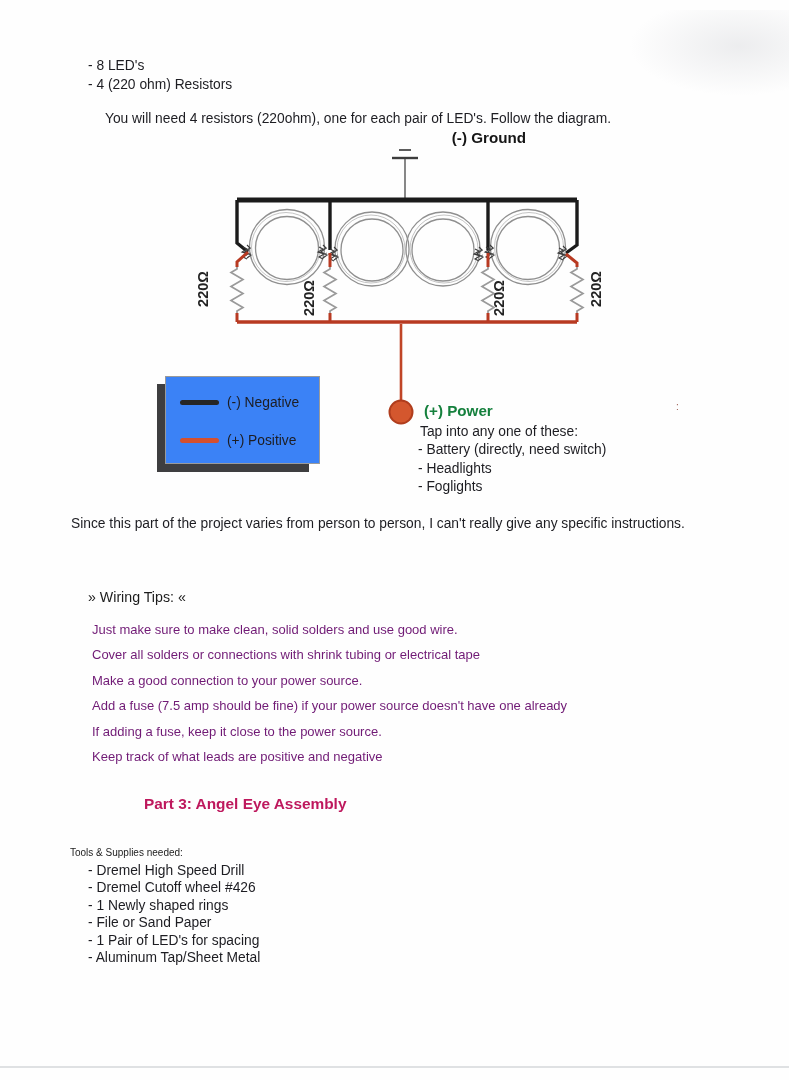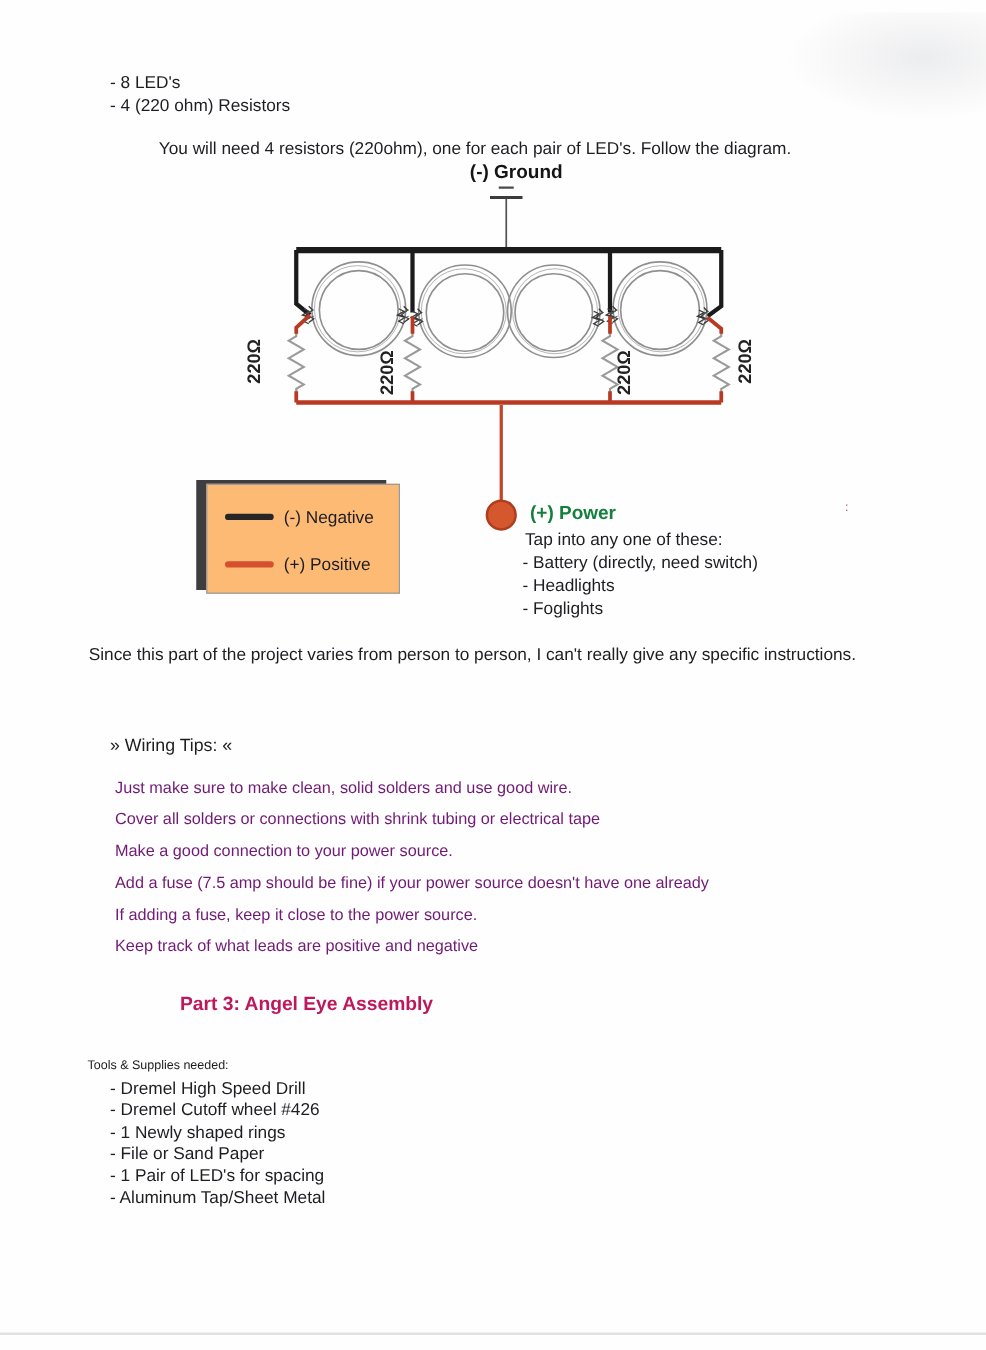--- a/index.html
+++ b/index.html
@@ -8,26 +8,26 @@
     width:789px;height:1080px;
     background:#fefefe;
     font-family:"Liberation Sans","DejaVu Sans",sans-serif;
     color:#1c1c1c;
     overflow:hidden;
   }
   .abs{position:absolute;}
   .body-text{font-size:13.8px;line-height:17.5px;color:#1d1d22;}
   .materials{left:88px;top:57px;}
   .materials div{margin-bottom:1px;}
-  .intro{left:105px;top:110px;margin-left:22px;}
-  .ground-label{left:300px;top:129px;width:226px;text-align:center;font-weight:bold;font-size:15.2px;color:#151515;}
+  .intro{left:105px;top:110px;}
+  .ground-label{left:300px;top:129px;width:226px;text-align:right;font-weight:bold;font-size:15.2px;color:#151515;}
   .diagram-svg{left:150px;top:145px;}
   
   .legend-shadow{left:157px;top:384px;width:152px;height:88px;background:#3e3e40;}
-  .legend-box{left:165px;top:376px;width:153px;height:86px;background:#fdba74;border:1px solid #9a9a9a;margin-top:11px;}
+  .legend-box{left:165px;top:376px;width:153px;height:86px;background:#3b82f6;border:1px solid #9a9a9a;}
   .legend-row{position:absolute;left:14px;display:flex;align-items:center;}
   .legend-row.r1{top:18px;}
   .legend-row.r2{top:56px;}
   .wire-sample{width:39px;height:5px;border-radius:3px;margin-right:8px;}
   .wire-sample.neg{background:#262626;}
   .wire-sample.pos{background:#d4502f;}
   .legend-label{font-size:13.8px;color:#1d1d22;}
   
   .power-label{left:424px;top:402px;font-weight:bold;font-size:15.2px;color:#15803d;}
   .power-tap{left:420px;top:423px;}

